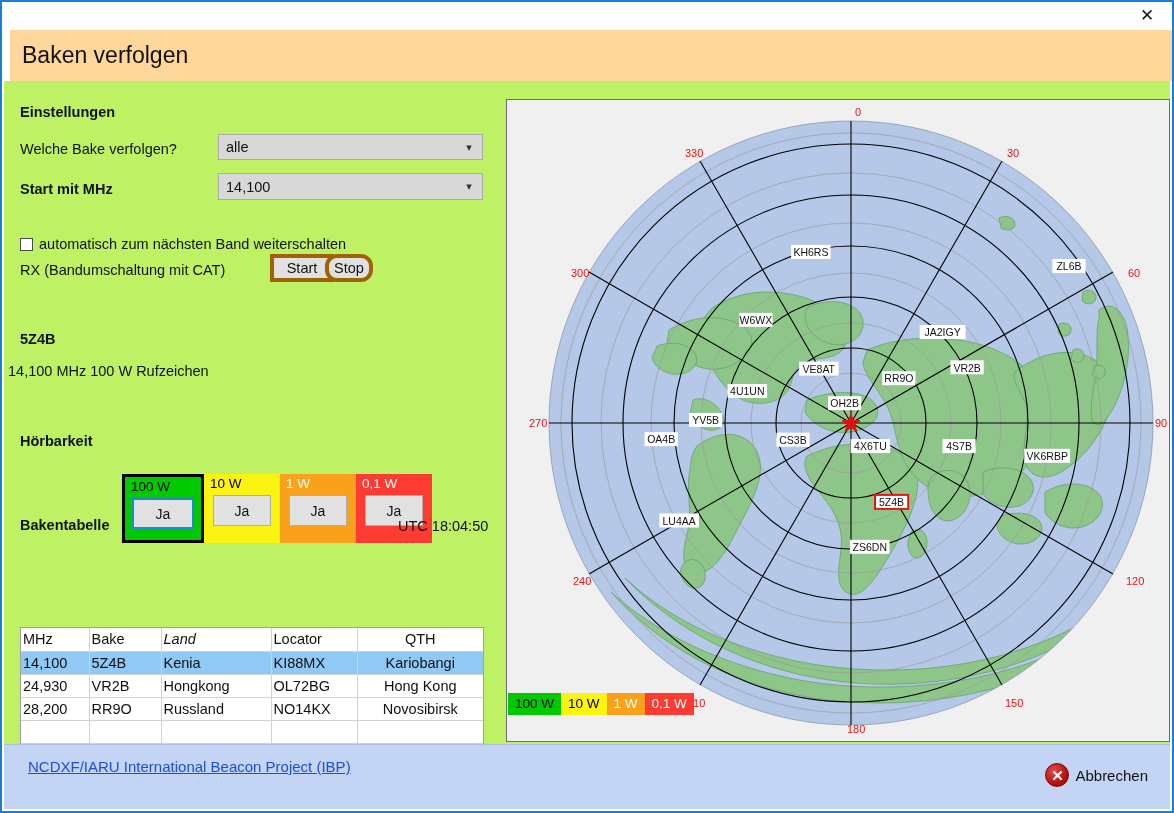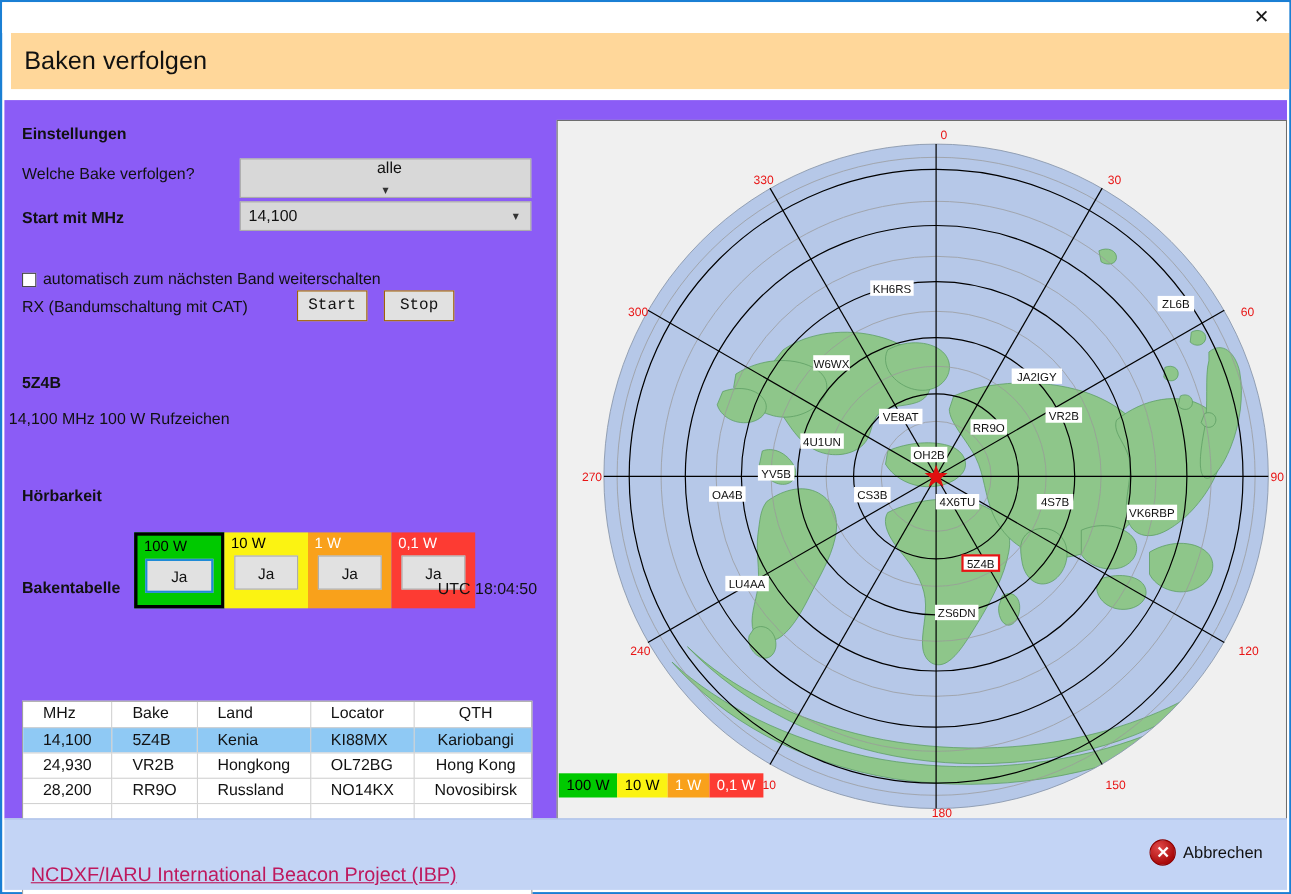--- a/index.html
+++ b/index.html
@@ -55,22 +55,21 @@
     margin-left: 12px;
     font-size: 23px;
     color: #111;
     font-weight: 400;
   }
 
   
   .content {
     position: absolute;
     left: 2px; top: 79px; right: 2px; bottom: 67px;
-    background: #8b5cf6;
-    margin-top: 10px;
+    background: #bef264;
   }
 
   
   .left-pane {
     position: absolute;
     left: 0; top: 0;
     width: 500px; height: 100%;
   }
 
   .sec-title {
@@ -124,27 +123,27 @@
   }
   .chk-label {
     font-size: 14.5px;
     color: #111;
     white-space: nowrap;
   }
 
   .btn {
     position: absolute;
     background: #e1e1e1;
-    border: 1px solid #a16207;
+    border: 4px solid #a16207;
     box-sizing: border-box;
     font-size: 14.5px;
     color: #111;
     display: flex; align-items: center; justify-content: center;
     cursor: pointer;
-    font-family: Liberation Mono, monospace;
+    font-family: Liberation Sans, sans-serif;
   }
 
   
   .hb-wrap {
     position: absolute;
     left: 118px; top: 393px;
     display: flex;
   }
   .hb-cell {
     width: 76px; height: 69px;
@@ -193,32 +192,32 @@
   }
   table.bt {
     border-collapse: collapse;
     width: 100%;
     font-size: 14.5px;
     color: #111;
   }
   table.bt th, table.bt td {
     text-align: left;
     font-weight: normal;
-    padding: 2px 18px;
+    padding: 2px 2px;
     height: 23px;
     box-sizing: border-box;
     border-right: 1px solid #d2d2d2;
     border-bottom: 1px solid #d2d2d2;
     white-space: nowrap;
   }
   table.bt th:last-child, table.bt td:last-child { border-right: none; text-align: center; }
   table.bt tr.sel td { background: #8fc9f4; }
   .col-mhz { width: 68px; }
   .col-bake { width: 72px; }
-  .col-land { width: 110px; }
+  .col-land { width: 110px; font-style: italic; }
   .col-loc { width: 86px; }
 
   
   .map-panel {
     position: absolute;
     left: 502px; top: 18px;
     width: 664px; height: 643px;
     background: #f0f0f0;
     border: 1px solid #6e6e6e;
     box-sizing: border-box;
@@ -230,23 +229,23 @@
   .footer {
     position: absolute;
     left: 2px; right: 2px; bottom: 2px;
     height: 65px;
     background: #c3d4f5;
     border-top: 1px solid #aabde6;
     box-sizing: border-box;
   }
   .footer-link {
     position: absolute;
-    left: 24px; top: 40px;
-    font-size: 18px;
-    color: #be185d;
+    left: 24px; top: 13px;
+    font-size: 15px;
+    color: #1d4ed8;
     text-decoration: underline;
     cursor: pointer;
   }
   .abbrechen {
     position: absolute;
     right: 22px; top: 18px;
     display: flex;
     align-items: center;
     gap: 6px;
     cursor: pointer;
@@ -295,39 +294,39 @@
     <div class="header-title">Baken verfolgen</div>
   </div>
 
   <div class="content">
 
     <div class="left-pane">
 
       <div class="sec-title" style="left:16px; top:23px;">Einstellungen</div>
 
       <div class="lbl" style="left:16px; top:60px;">Welche Bake verfolgen?</div>
-      <div class="combo" style="left:214px; top:53px; width:265px; height:36px;flex-direction:column;">
+      <div class="combo" style="left:214px; top:53px; width:265px; height:26px;">
         <span class="ctext">alle</span>
         <span class="carr">▾</span>
       </div>
 
       <div class="lbl" style="left:16px; top:100px;font-weight:bold;">Start mit MHz</div>
       <div class="combo" style="left:214px; top:92px; width:265px; height:27px;">
         <span class="ctext">14,100</span>
         <span class="carr">▾</span>
       </div>
 
       <div class="chk-row" style="left:16px; top:155px;">
         <span class="chkbox"></span>
         <span class="chk-label">automatisch zum nächsten Band weiterschalten</span>
       </div>
 
       <div class="lbl" style="left:16px; top:181px;">RX (Bandumschaltung mit CAT)</div>
       <div class="btn" style="left:266px; top:173px; width:64px; height:28px;">Start</div>
-      <div class="btn" style="left:345px; top:173px; width:64px; height:28px;">Stop</div>
+      <div class="btn" style="left:321px; top:173px; width:48px; height:28px;border-radius:12px;">Stop</div>
 
       <div class="sec-title" style="left:16px; top:250px;">5Z4B</div>
       <div class="lbl" style="left:4px; top:282px;">14,100 MHz  100 W Rufzeichen</div>
 
       <div class="sec-title" style="left:16px; top:352px;">Hörbarkeit</div>
 
       <div class="hb-wrap">
         <div class="hb-cell sel" style="background: rgb(0, 201, 0);">
           <span class="pw" style="color: rgb(0, 0, 0);">100 W</span>
           <span class="ja">Ja</span>

